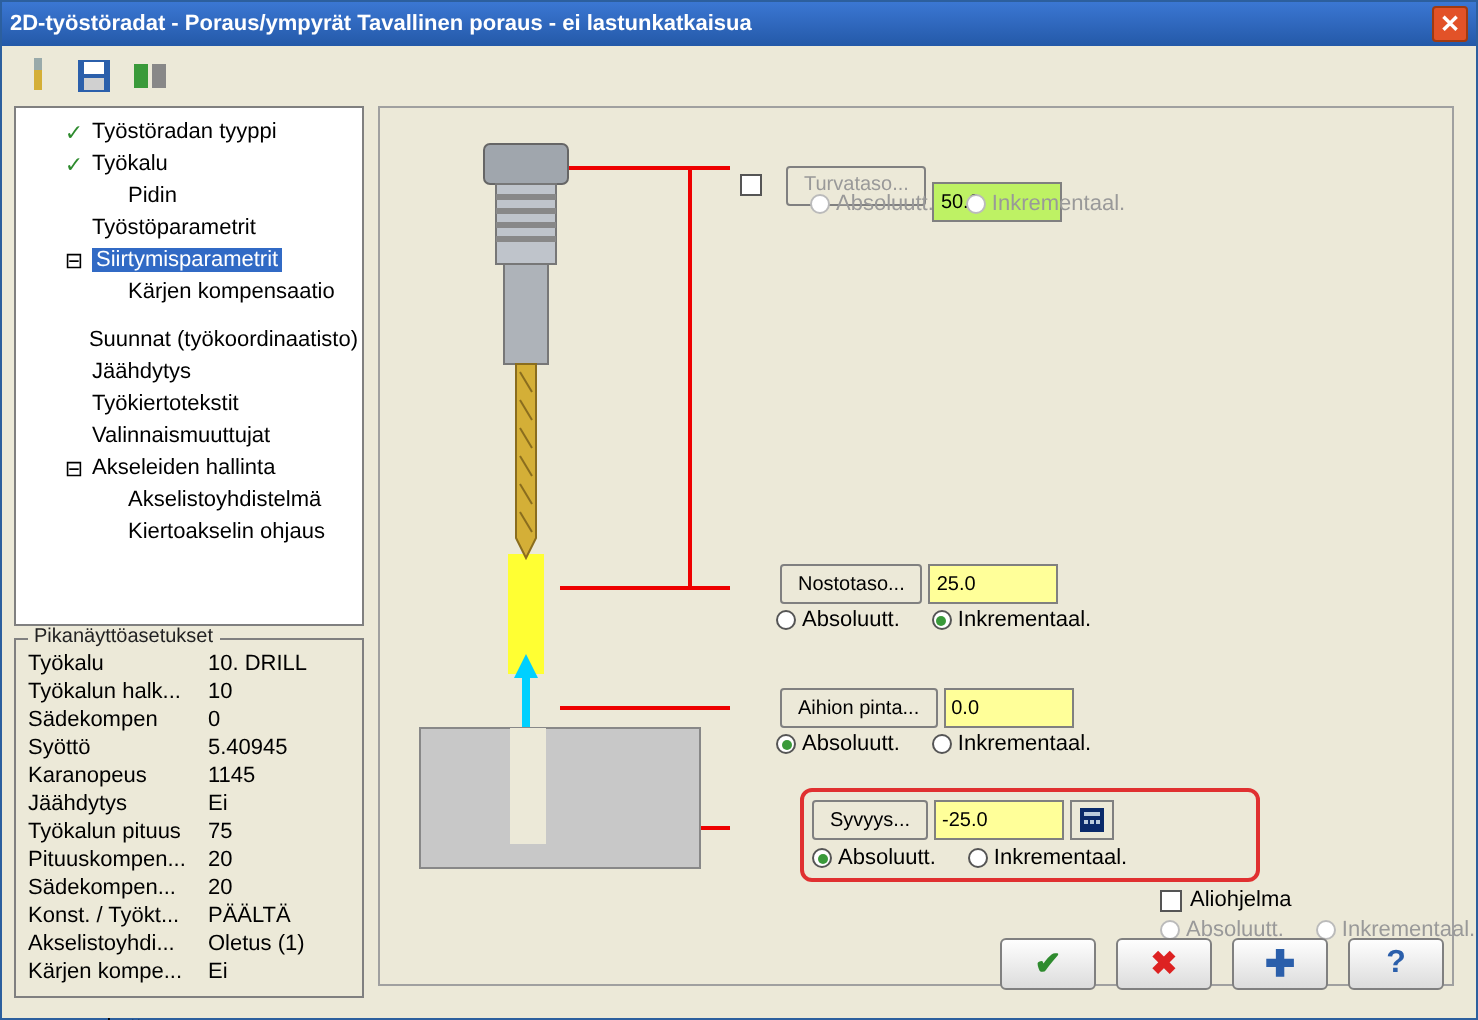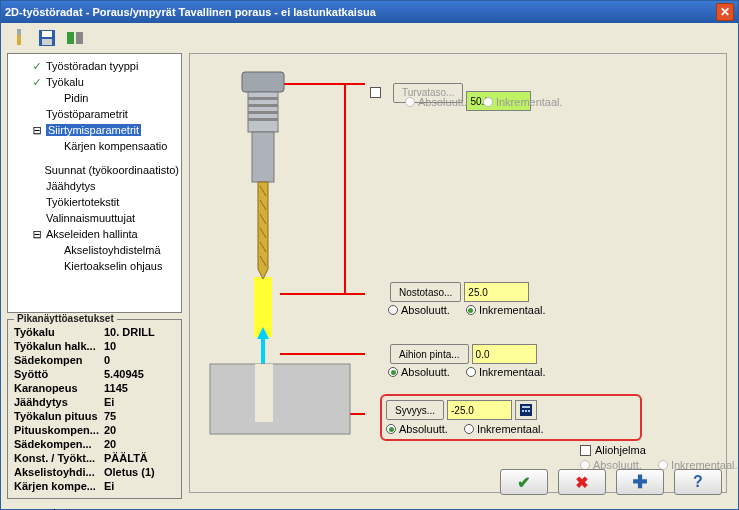--- a/index.html
+++ b/index.html
@@ -11,40 +11,40 @@
   .toolbar { height: 30px; padding: 4px 8px; display:flex; gap:8px; align-items:center;}
   .toolbar .ico { width:20px; height:20px; display:flex; align-items:center; justify-content:center;}
   .body { position:absolute; top:52px; left:6px; right:6px; bottom:6px; }
   .leftpane { position:absolute; left:0; top:0; width:175px; height:440px; }
   .tree { border:1px solid #808080; background:#fff; height:260px; overflow:hidden; padding:4px 2px; font-size:10px; }
   .tree .row { display:flex; align-items:center; height:16px; white-space:nowrap; }
   .tree .row .mark { width:18px; text-align:center; }
   .tree .row.sel .lbl { background:#316ac5; color:#fff; padding:0 2px; }
   .tree .ind1 { padding-left:18px; } .tree .ind2 { padding-left:36px; }
   .green { color:#2e8b2e; }
-  .grpbox { border:1px solid #808080; margin-top:6px; padding:6px 6px 4px 6px; position:relative; font-size:10px;font-weight:bold; }
+  .grpbox { border:1px solid #808080; margin-top:6px; padding:6px 6px 4px 6px; position:relative; font-size:10px; }
   .grpbox .cap { position:absolute; top:-7px; left:6px; background:#ece9d8; padding:0 3px; color:#222; font-size:10px;}
   .quick .qrow { display:flex; height:14px; }
   .quick .ql { width:90px; } .quick .qv { flex:1; }
   .legend { margin-top:8px; font-size:10px; }
   .legend div { margin:3px 0; }
   .mainpane { position:absolute; left:182px; top:0; width:538px; height:440px; border:1px solid #a0a0a0; background:#ece9d8; }
   .canvas { position:absolute; left:10px; top:10px; width:520px; height:400px; }
   .ctrl { position:absolute; display:flex; align-items:center; gap:3px; font-size:10px; }
   .btn { height:20px; padding:0 8px; background:#ece9d8; border:1px solid #808080; border-radius:2px; display:flex; align-items:center; font-size:10px; }
   .btn.dis { color:#999; }
   .numbox { width:65px; height:20px; border:1px solid #808080; padding:0 3px; display:flex; align-items:center; font-size:10px; }
   .numbox.ylw { background:#ffff99; }
   .numbox.gry { background:#bef264;margin-top:17px; }
   .radio { width:10px; height:10px; border:1px solid #555; border-radius:50%; display:inline-flex; align-items:center; justify-content:center; background:#fff; flex-shrink:0;}
   .radio.on::after { content:''; width:5px; height:5px; background:#3a9a3a; border-radius:50%; display:block; }
   .radio.dis { border-color:#bbb; }
   .chk { width:11px; height:11px; border:1px solid #555; background:#fff; display:inline-block; flex-shrink:0; }
   .dislbl { color:#999; }
-  .depth-grp { border:2px solid #e03030; border-radius:6px; padding:4px; width:262px; }
+  .depth-grp { border:2px solid #e03030; border-radius:6px; padding:4px; width:230px;margin-left:20px; }
   .calcbtn { width:22px; height:20px; border:1px solid #808080; background:#ece9d8; display:flex; align-items:center; justify-content:center; }
   .btnbar { position:absolute; right:10px; bottom:8px; display:flex; gap:10px; }
   .dlgbtn { width:48px; height:26px; border:1px solid #808080; border-radius:3px; background:linear-gradient(#fefefe,#dcdcdc); display:flex; align-items:center; justify-content:center; font-weight:bold; }
   svg { display:block; }
 </style>
 </head>
 <body>
 
 <div class="win">
   <div class="titlebar">

